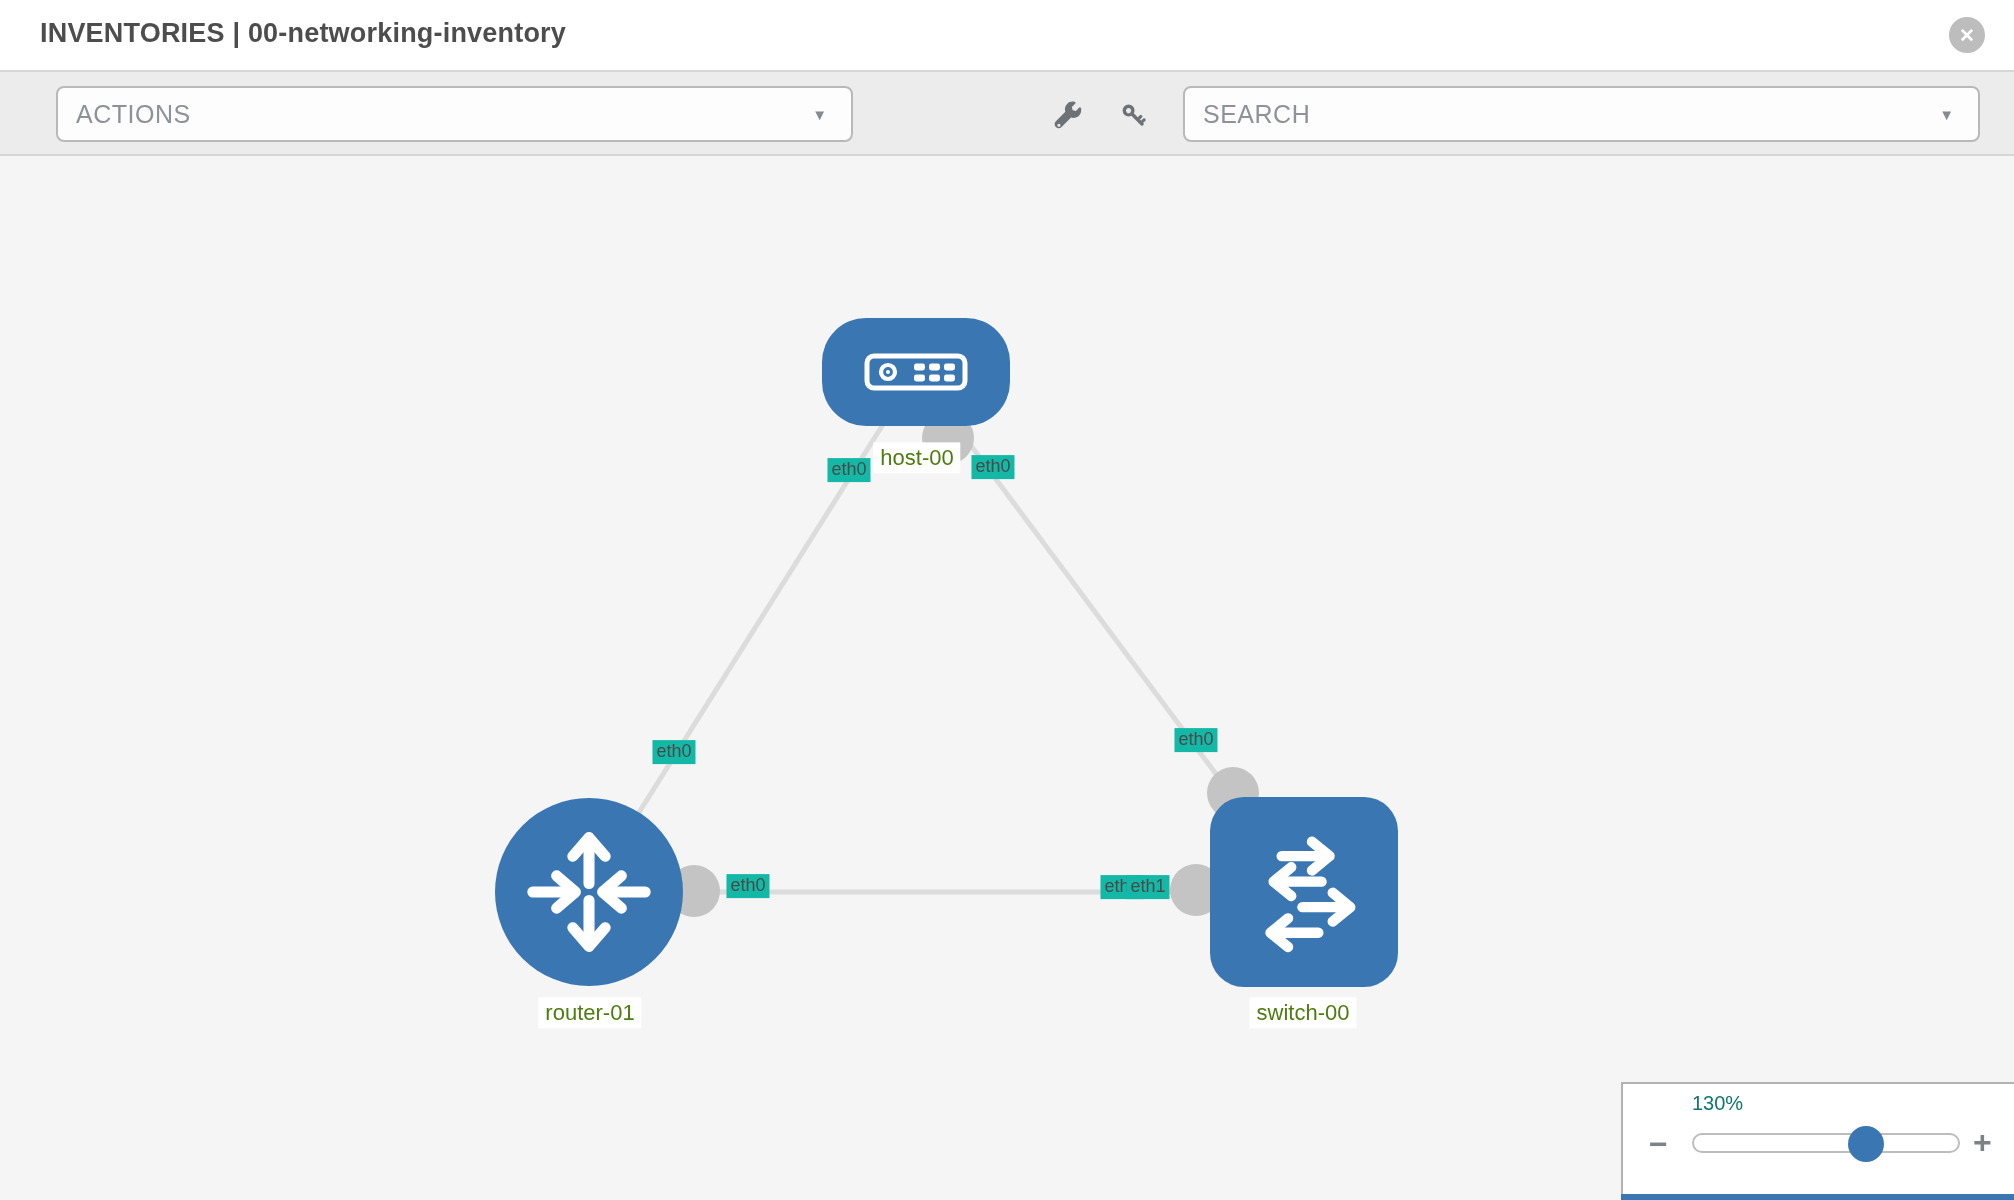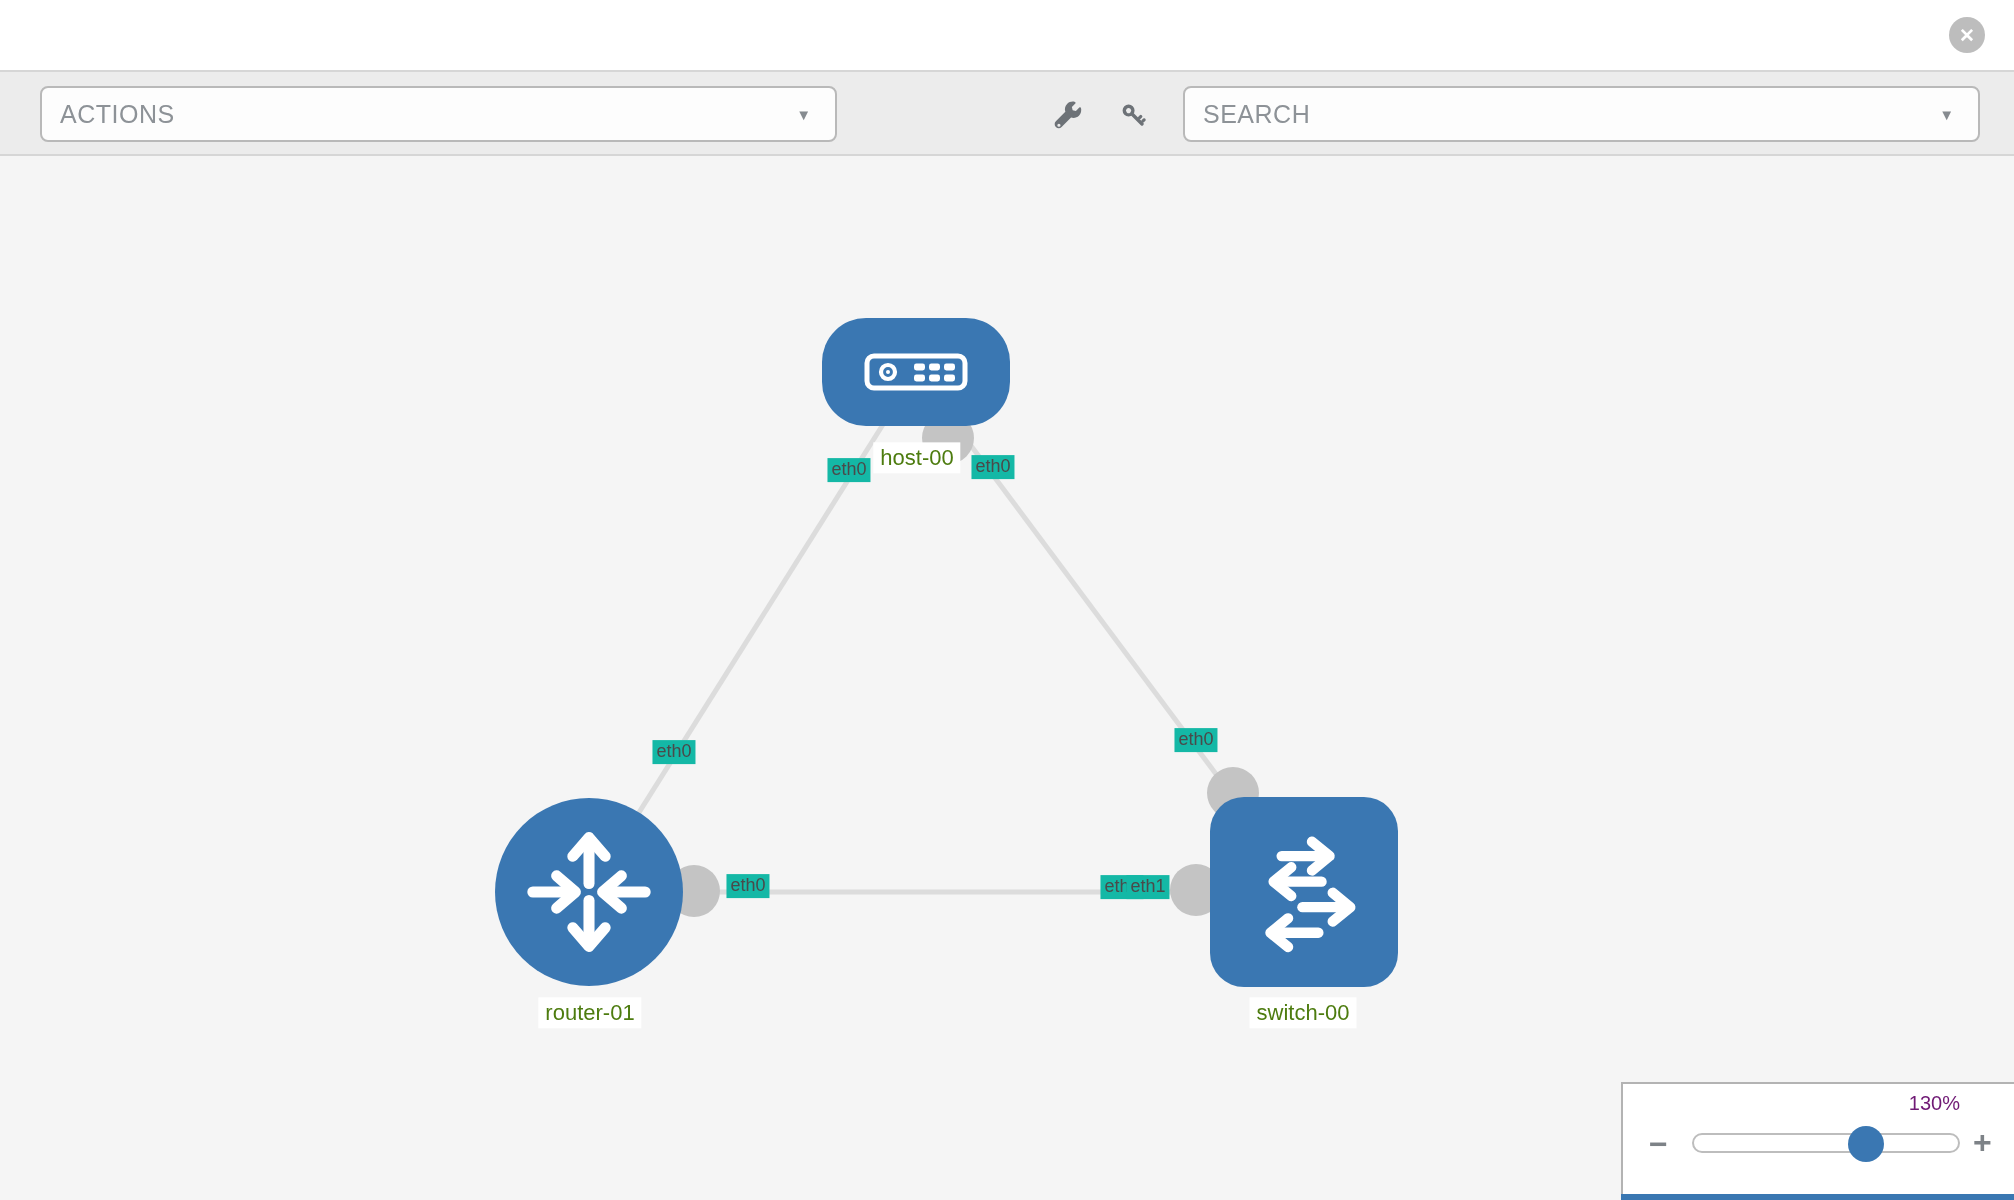--- a/index.html
+++ b/index.html
@@ -36,21 +36,21 @@
     border:2px solid #b9b9b9;border-radius:8px;box-sizing:border-box;
     display:flex;align-items:center;cursor:pointer;
   }
   .select .select-label{
     padding-left:18px;font-size:25px;color:#8d9297;letter-spacing:.5px;
   }
   .select .caret{
     position:absolute;right:24px;top:50%;transform:translateY(-50%);
     font-size:15px;color:#868b90;
   }
-  .select.actions{left:40px;width:797px;}
+  .select.actions{left:56px;width:797px;}
   .select.search{left:1183px;width:797px;text-align:right;}
   .icon-btn{
     position:absolute;top:22px;width:46px;height:46px;background:none;border:none;
     cursor:pointer;display:flex;align-items:center;justify-content:center;padding:0;
   }
   .icon-btn.wrench{left:1045px;}
   .icon-btn.key{left:1112px;}
   .icon-btn svg{fill:#6d7277;}
 
   
@@ -74,22 +74,22 @@
     background:#14b8a6;color:#4a4a4a;font-size:18px;line-height:1.1;
     padding:2px 4px;white-space:nowrap;z-index:3;
   }
   .ilabel.front{z-index:4;}
 
   
   .zoom-panel{
     position:absolute;left:1621px;top:1082px;width:400px;height:125px;
     background:#ffffff;border:2px solid #b3b3b3;box-sizing:border-box;
   }
-  .zoom-value{position:absolute;left:69px;top:8px;width:268px;text-align:right;
-    font-size:20px;color:#701a75;}
+  .zoom-value{position:absolute;left:69px;top:8px;width:268px;text-align:left;
+    font-size:20px;color:#0f766e;}
   .zoom-minus,.zoom-plus{
     position:absolute;background:none;border:none;padding:0;cursor:pointer;
     font-size:32px;font-weight:700;color:#7d8287;line-height:1;
   }
   .zoom-minus{left:26px;top:44px;}
   .zoom-plus{left:350px;top:42px;}
   .zoom-track{
     position:absolute;left:69px;top:49px;width:268px;height:20px;border-radius:11px;
     background:#ffffff;border:2px solid #bdbdbd;box-sizing:border-box;cursor:pointer;
   }
@@ -98,20 +98,21 @@
     background:#3a77b2;cursor:grab;z-index:2;
   }
   .key-strip{
     position:absolute;left:1621px;top:1194px;width:393px;height:6px;background:#3a77b2;cursor:pointer;
   }
 </style>
 </head>
 <body>
 
 <div class="header">
+  <h1 class="page-title">INVENTORIES | 00-networking-inventory</h1>
   <button class="close-btn">
     <span>✕</span>
   </button>
 </div>
 
 <div class="toolbar">
   <div class="select actions">
     <span class="select-label">ACTIONS</span>
     <span class="caret">▼</span>
   </div>

